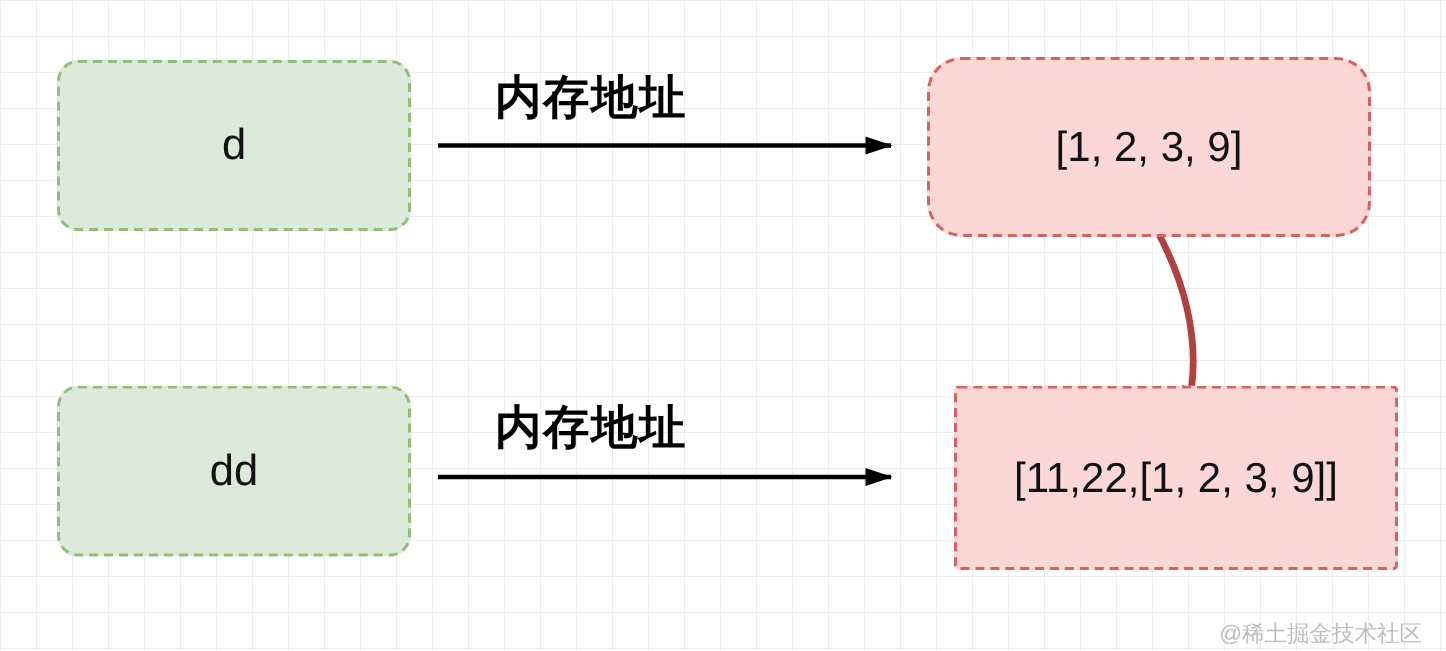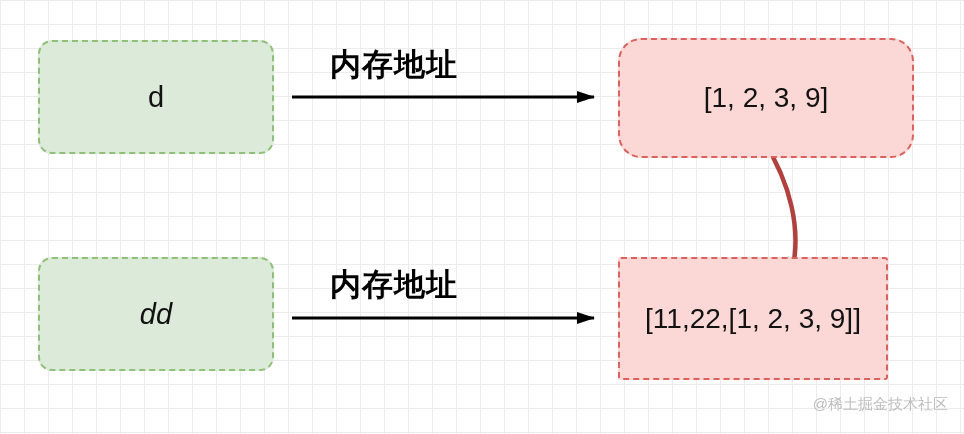--- a/index.html
+++ b/index.html
@@ -23,36 +23,36 @@
     background: var(--var-box-fill, #dcebd9);
     border: 2px dashed var(--var-box-border, #8fbf78);
     border-radius: 14px;
     display: flex;
     align-items: center;
     justify-content: center;
     font-size: 29px;
     color: #121212;
   }
   .var-box.d  { left: 38px;  top: 40px;  width: 236px; height: 114px; }
-  .var-box.dd { left: 38px;  top: 257px; width: 236px; height: 114px; font-style: italic; }
+  .var-box.dd { left: 38px;  top: 257px; width: 236px; height: 114px; }
 
   .value-box {
     position: absolute;
     box-sizing: border-box;
     background: var(--value-box-fill, #fbd7d5);
     border: 2px dashed var(--value-box-border, #d9625e);
     border-radius: 3px;
     display: flex;
     align-items: center;
     justify-content: center;
     font-size: 28px;
     color: #121212;
   }
   .value-box.v1 { left: 618px; top: 38px;  width: 296px; height: 120px; border-radius: 23px; }
-  .value-box.v2 { left: 618px; top: 257px; width: 270px; height: 123px; }
+  .value-box.v2 { left: 636px; top: 257px; width: 296px; height: 123px; }
 
   .arrow-label {
     position: absolute;
     left: 330px;
     width: 280px;
     text-align: left;
     font-size: 31px;
     font-weight: bold;
     color: #000;
     letter-spacing: 1px;
@@ -67,21 +67,21 @@
     pointer-events: none;
   }
   .ptr-line { stroke: var(--arrow, #000000); stroke-width: 3; fill: none; }
   .ref-line { stroke: var(--reference-arrow, #b0413e); stroke-width: 4.5; fill: none; }
   #marker-black path { fill: var(--arrow, #000000); }
   #marker-red path   { fill: var(--reference-arrow, #b0413e); }
 
   .watermark {
     position: absolute;
     right: 16px;
-    bottom: 20px;
+    bottom: 2px;
     font-size: 15px;
     color: #bdbdbd;
   }
 </style>
 </head>
 <body>
 
 <div class="canvas">
 
   <svg class="arrows" viewBox="0 0 964 434">

